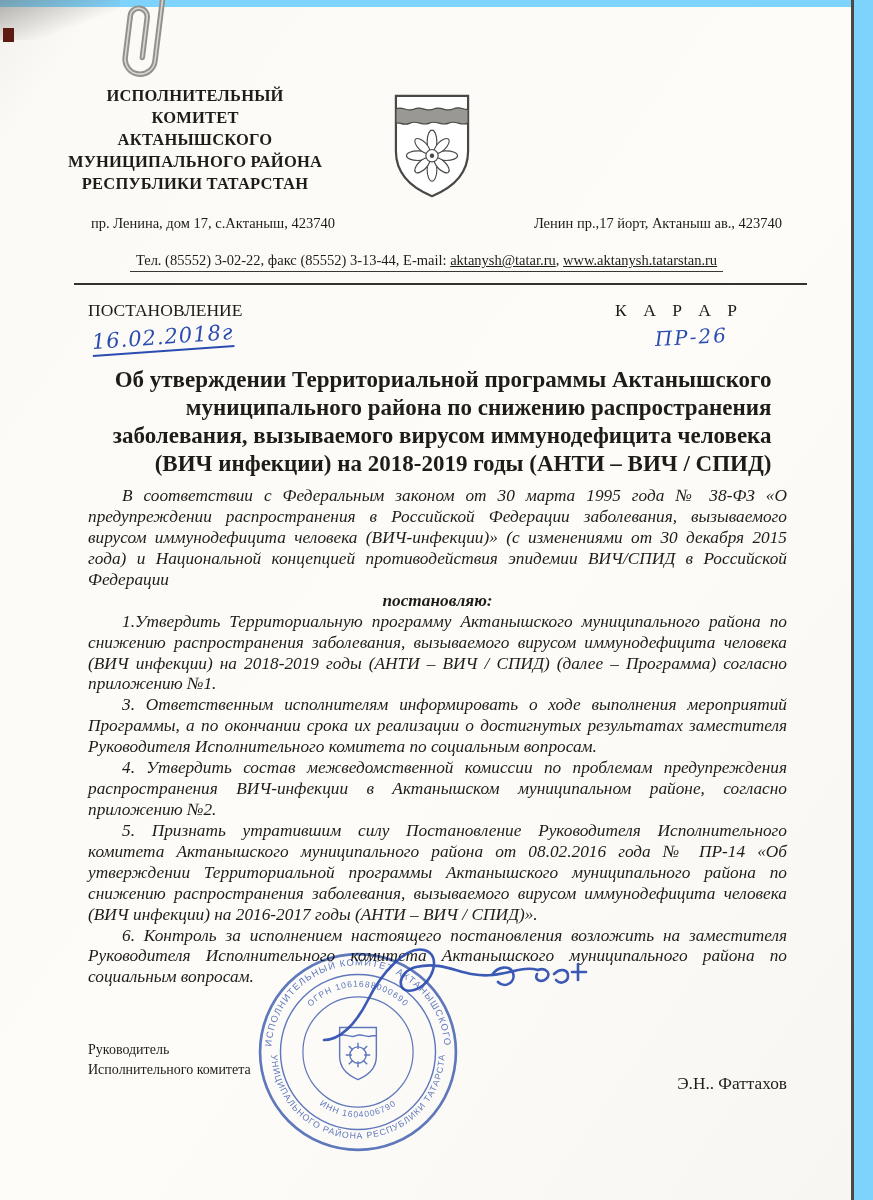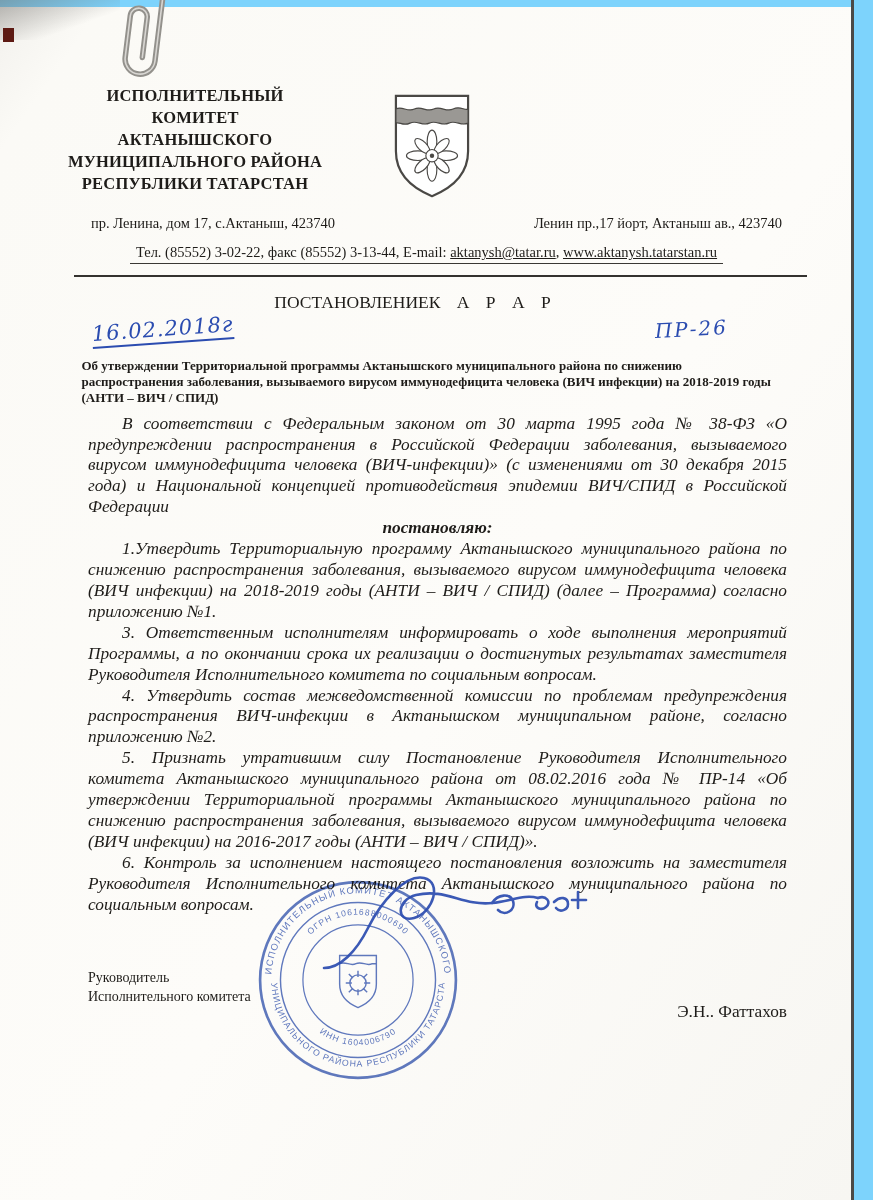--- a/index.html
+++ b/index.html
@@ -22,36 +22,36 @@
 
   .content { position: absolute; left: 0; top: 7px; width: 853px; padding-top: 78px; }
 
   .header { display: grid; grid-template-columns: 310px 1fr 310px; align-items: start; padding: 0 30px 0 40px; }
   .org { font-weight: bold; font-size: 16.5px; line-height: 1.33; text-align: center; white-space: pre-line; letter-spacing: .2px; }
   .coa-wrap { justify-self: center; width: 88px; margin-top: 6px; }
 
   .addresses { display: grid; grid-template-columns: 330px 1fr 330px; padding: 0 30px 0 48px; margin-top: 10px; font-size: 14.5px; }
   .addresses .addr { text-align: center; }
 
-  .contact { text-align: center; margin-top: 12px; font-size: 14.5px; }
+  .contact { text-align: center; margin-top: 20px; font-size: 14.5px; }
   .contact .inner { display: inline-block; border-bottom: 1px solid #3a3834; padding: 0 6px 2px; }
   .link { text-decoration: underline; }
 
   .rule { border: none; border-top: 2px solid #34322f; margin: 11px 46px 0 74px; }
 
-  .type-row { display: flex; justify-content: center; margin: 15px 110px 0 88px; font-size: 17.5px; }
+  .type-row { display: flex; justify-content: space-between; margin: 15px 110px 0 88px; font-size: 17.5px; }
   .karar { letter-spacing: 6px; }
 
   .hand-row { display: flex; justify-content: space-between; margin: 4px 125px 0 92px; height: 32px; }
   .hand { font-family: "DejaVu Serif", serif; font-style: italic; color: #2b4cb0; }
   .hand-date { font-size: 21px; transform: rotate(-4deg); display: inline-block;
     text-decoration: underline; text-underline-offset: 6px; text-decoration-thickness: 1.5px; letter-spacing: 1px; }
   .hand-num { font-size: 20px; transform: rotate(-3deg); display: inline-block; letter-spacing: 2px; }
 
-  .title { font-weight: bold; text-align: left; margin: 9px auto 0; width: 690px; font-size: 13px; line-height: 1.22; }
+  .title { font-weight: bold; text-align: right; margin: 9px auto 0; width: 690px; font-size: 23px; line-height: 1.22; }
 
   .bodytext { padding: 0 66px 0 88px; font-size: 17.3px; line-height: 1.21; text-align: justify; margin-top: 8px; }
   .bodytext p { margin: 0; text-indent: 34px; font-style: italic; }
   .resolve { text-align: center; font-weight: bold; text-indent: 0 !important; }
 
   .sig-block { position: relative; height: 170px; margin-top: 34px; }
   .sig-pos { position: absolute; left: 88px; top: 18px; font-size: 14px; line-height: 1.4; white-space: pre-line; }
   .sig-name { position: absolute; right: 66px; top: 52px; font-size: 17.3px; }
   .stamp { position: absolute; left: 256px; top: -72px; width: 204px; height: 204px; opacity: .82; mix-blend-mode: multiply; }
   .autograph { position: absolute; left: 310px; top: -100px; width: 290px; height: 150px; }

